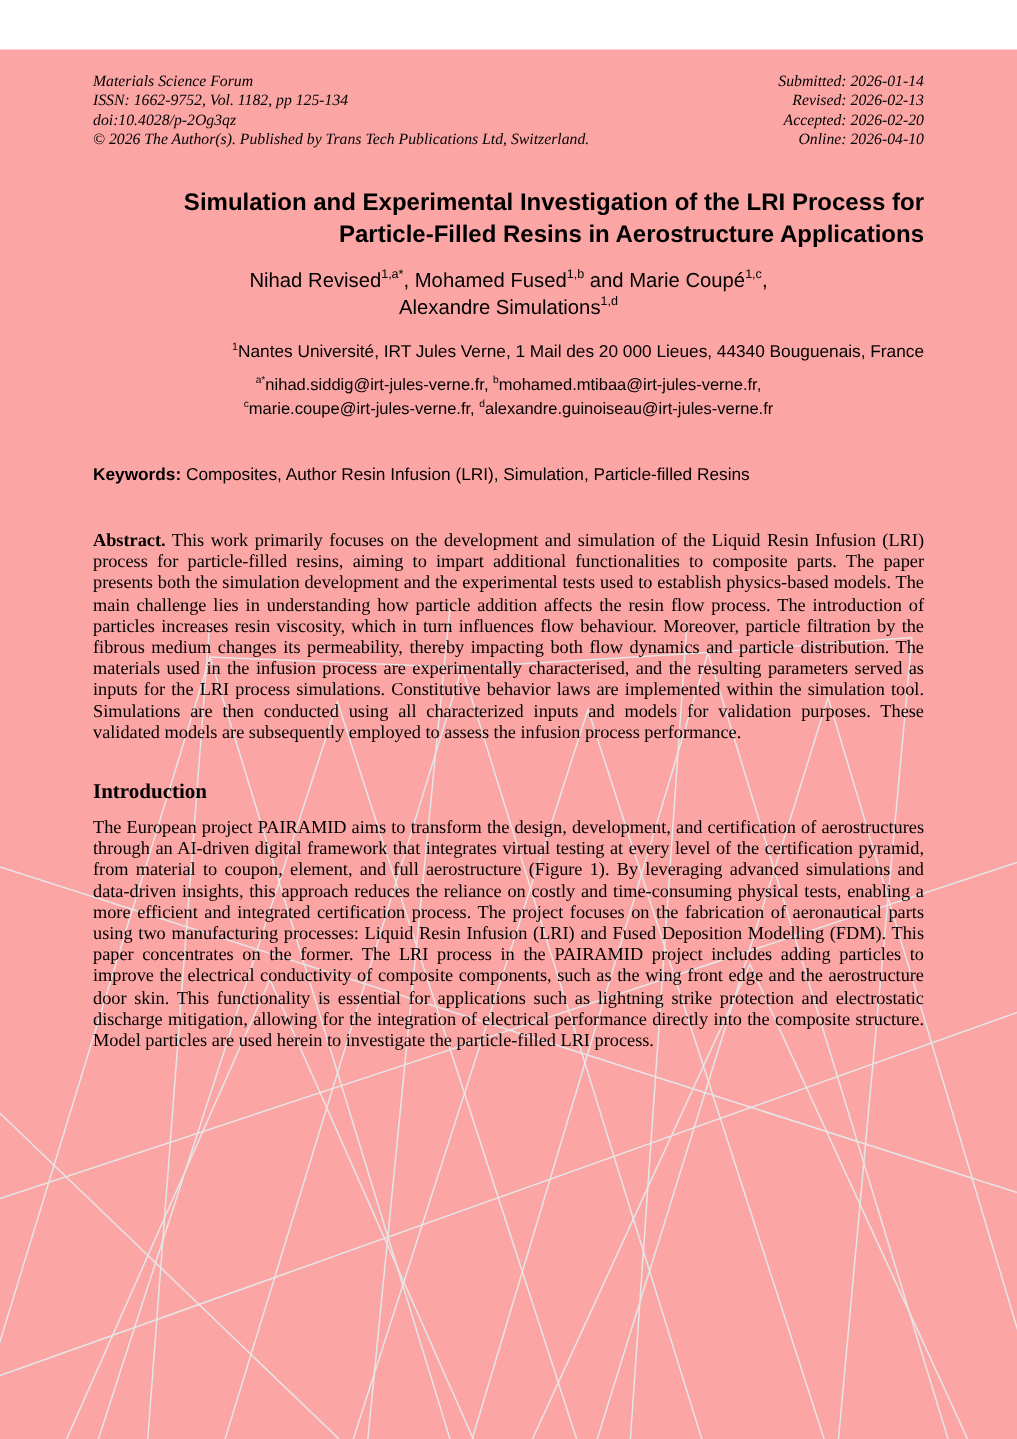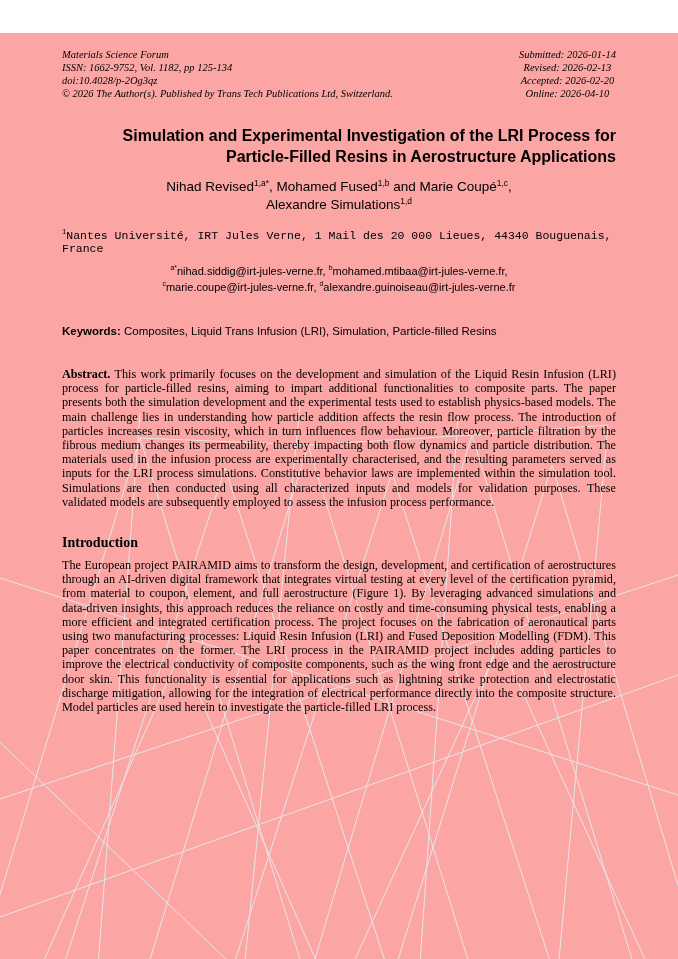--- a/index.html
+++ b/index.html
@@ -23,44 +23,44 @@
     z-index: 1;
     padding: 15px 62px 0 62px;
   }
   .header-row {
     display: flex;
     justify-content: space-between;
     font-style: italic;
     font-size: 10.5px;
     line-height: 1.25;
   }
-  .header-right { text-align: center; }
+  .header-right { text-align: right; }
   .paper-title {
     font-family: "Liberation Sans", sans-serif;
     font-weight: bold;
     font-size: 16px;
     line-height: 1.35;
     text-align: right;
     margin-top: 24px;
   }
   .authors {
     font-family: "Liberation Sans", sans-serif;
     font-size: 13.5px;
     line-height: 1.35;
     text-align: center;
     margin-top: 10px;
   }
   .authors sup, .affiliation sup, .emails sup {
     font-size: 0.62em;
     line-height: 0;
   }
   .affiliation {
-    font-family: Liberation Mono, monospace;
+    font-family: Liberation Sans, sans-serif;
     font-size: 11.5px;
-    text-align: left;
+    text-align: right;
     margin-top: 15px;
   }
   .emails {
     font-family: "Liberation Sans", sans-serif;
     font-size: 11px;
     line-height: 1.4;
     text-align: center;
     margin-top: 9px;
   }
   .keywords {
@@ -145,21 +145,21 @@
     <div class="emails">
       <div>
         <sup>a*</sup><span>nihad.siddig@irt-jules-verne.fr</span><span>, </span><sup>b</sup><span>mohamed.mtibaa@irt-jules-verne.fr</span><span>,</span>
       </div>
       <div>
         <sup>c</sup><span>marie.coupe@irt-jules-verne.fr</span><span>, </span><sup>d</sup><span>alexandre.guinoiseau@irt-jules-verne.fr</span>
       </div>
     </div>
 
     <div class="keywords">
-      <span class="bold">Keywords:</span><span> Composites, Liquid Trans Infusion (LRI), Simulation, Particle-filled Resins</span>
+      <span class="bold">Keywords:</span><span> Composites, Author Resin Infusion (LRI), Simulation, Particle-filled Resins</span>
     </div>
 
     <div class="abstract">
       <span class="bold">Abstract.</span><span> This work primarily focuses on the development and simulation of the Liquid Resin Infusion (LRI) process for particle-filled resins, aiming to impart additional functionalities to composite parts. The paper presents both the simulation development and the experimental tests used to establish physics-based models. The main challenge lies in understanding how particle addition affects the resin flow process. The introduction of particles increases resin viscosity, which in turn influences flow behaviour. Moreover, particle filtration by the fibrous medium changes its permeability, thereby impacting both flow dynamics and particle distribution. The materials used in the infusion process are experimentally characterised, and the resulting parameters served as inputs for the LRI process simulations. Constitutive behavior laws are implemented within the simulation tool. Simulations are then conducted using all characterized inputs and models for validation purposes. These validated models are subsequently employed to assess the infusion process performance.</span>
     </div>
 
     <div class="section-heading">Introduction</div>
     <div class="body-par">The European project PAIRAMID aims to transform the design, development, and certification of aerostructures through an AI-driven digital framework that integrates virtual testing at every level of the certification pyramid, from material to coupon, element, and full aerostructure (Figure 1). By leveraging advanced simulations and data-driven insights, this approach reduces the reliance on costly and time-consuming physical tests, enabling a more efficient and integrated certification process. The project focuses on the fabrication of aeronautical parts using two manufacturing processes: Liquid Resin Infusion (LRI) and Fused Deposition Modelling (FDM). This paper concentrates on the former. The LRI process in the PAIRAMID project includes adding particles to improve the electrical conductivity of composite components, such as the wing front edge and the aerostructure door skin. This functionality is essential for applications such as lightning strike protection and electrostatic discharge mitigation, allowing for the integration of electrical performance directly into the composite structure. Model particles are used herein to investigate the particle-filled LRI process.</div>
 
   </div>

